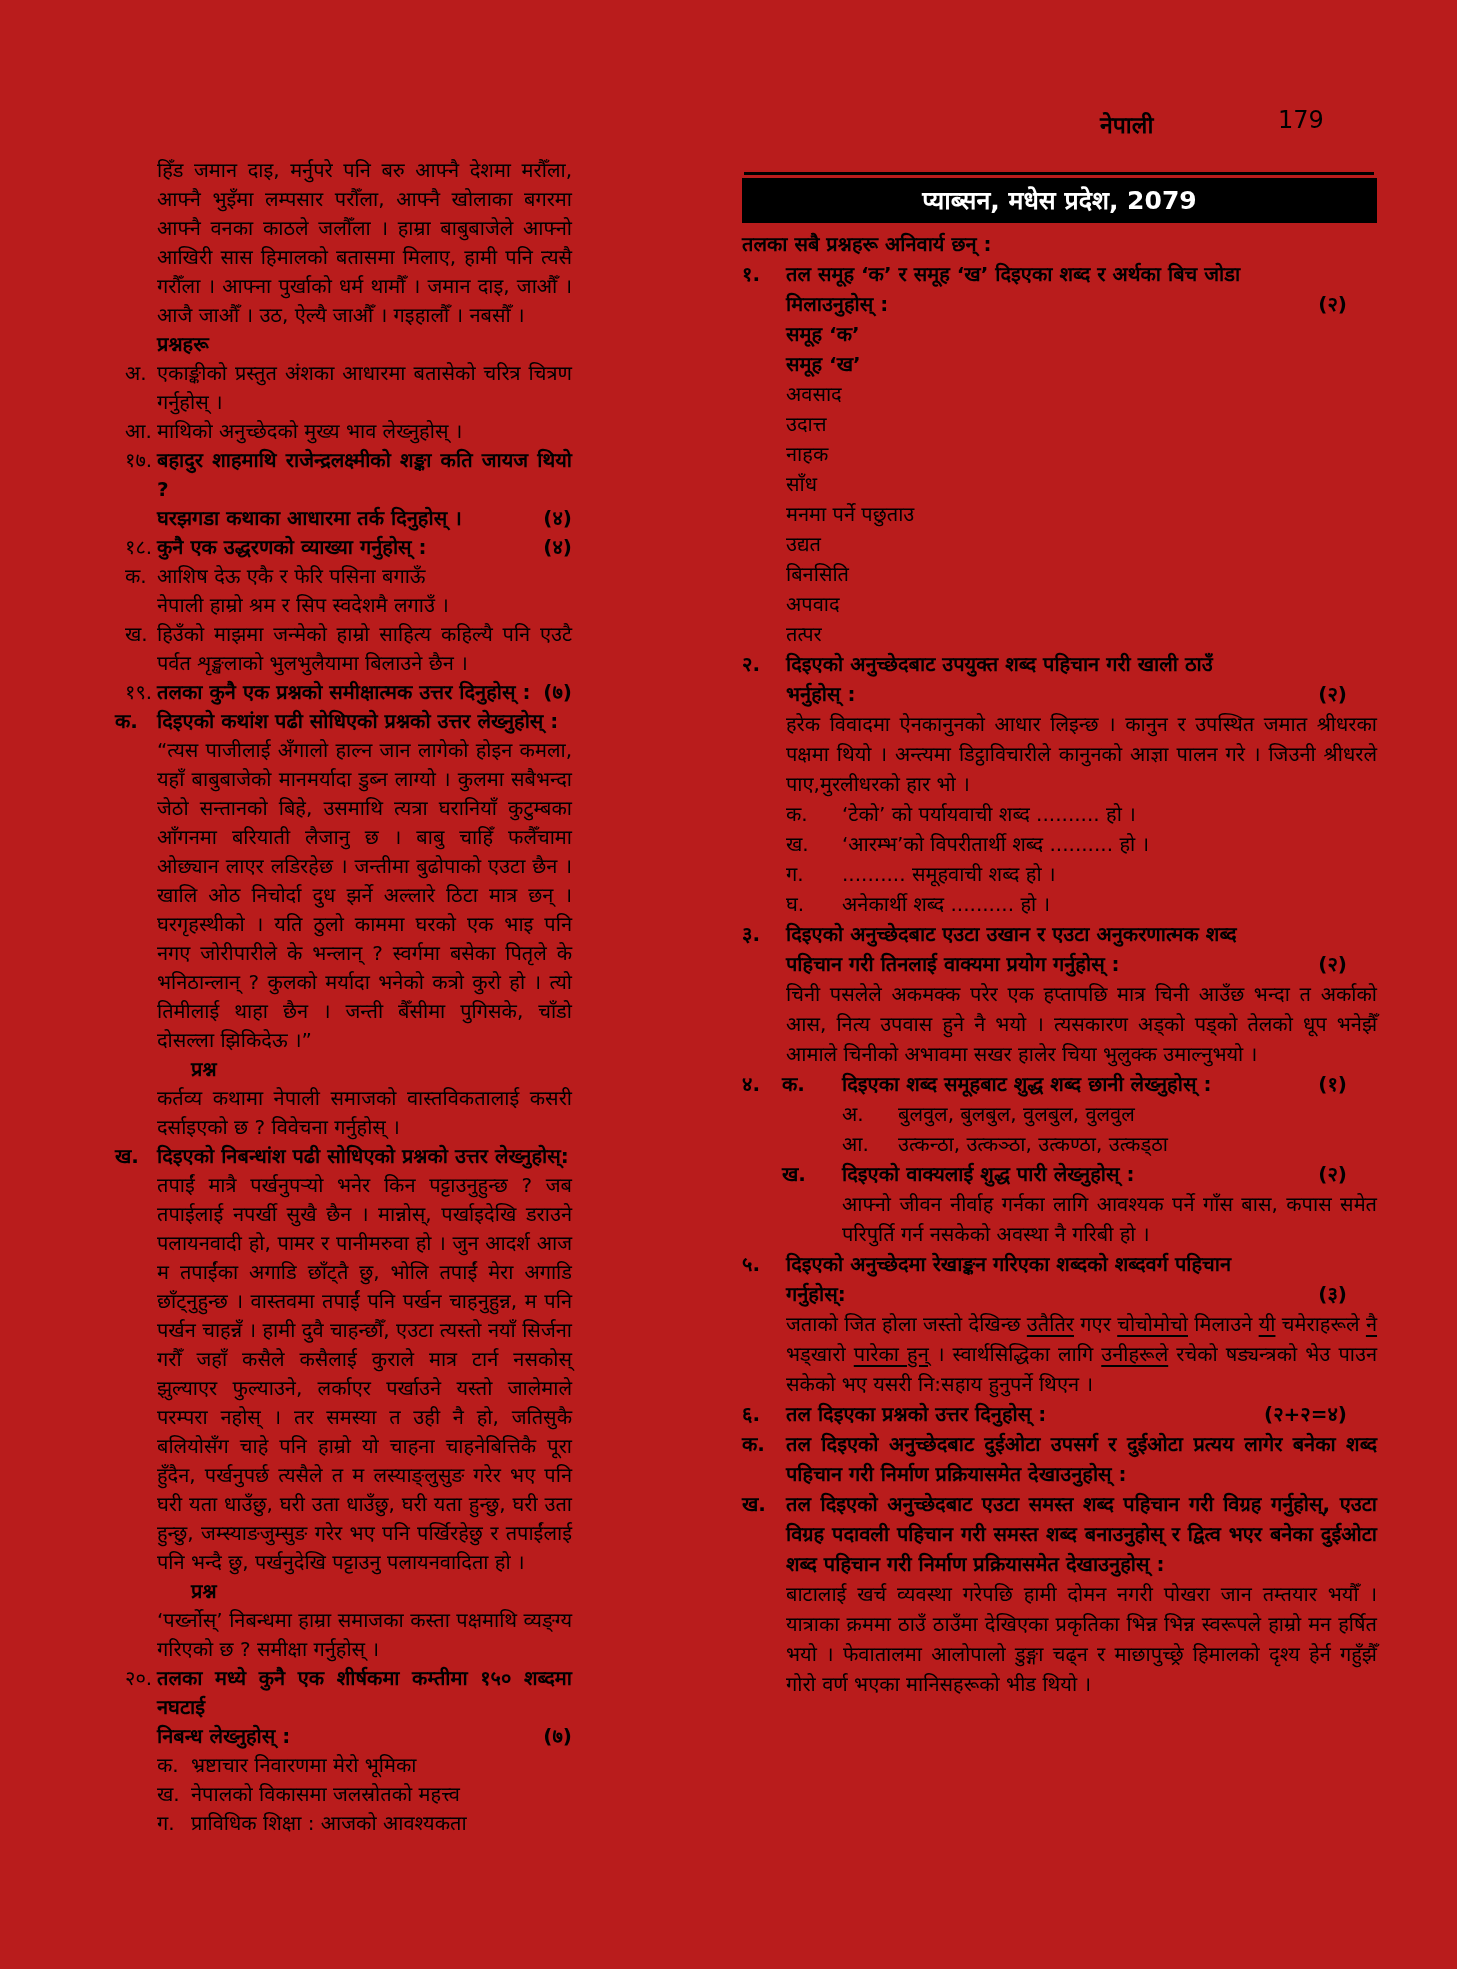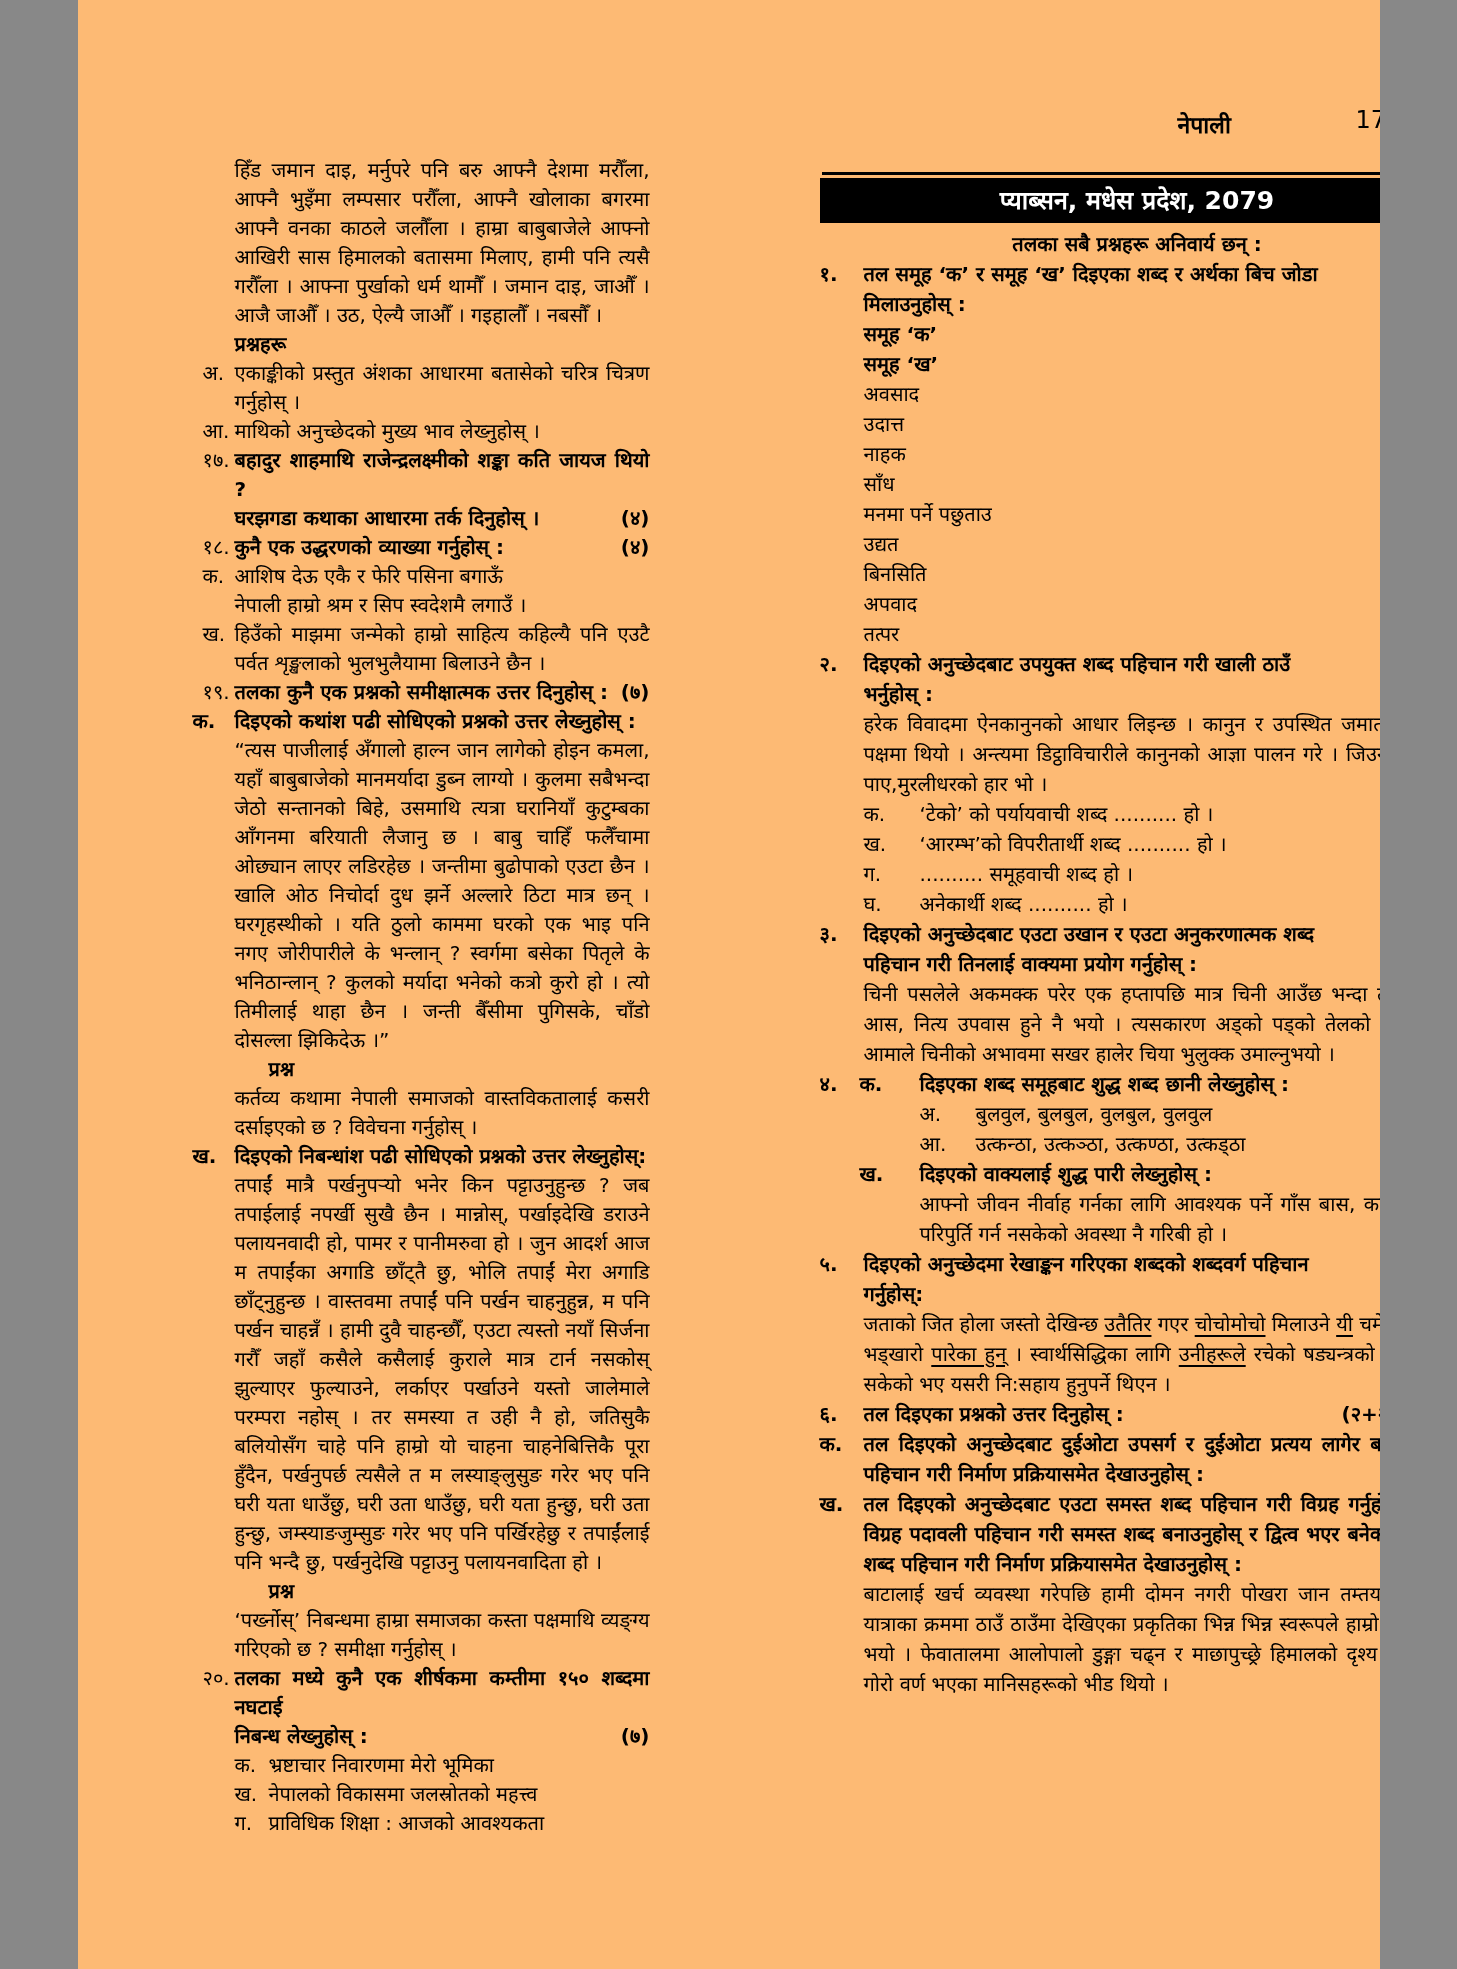--- a/index.html
+++ b/index.html
@@ -1,18 +1,18 @@
 <!DOCTYPE html>
 <html><head>
 <meta charset="utf-8">
 <style>
   html,body { margin:0; padding:0; background:#888; }
   .page {
-    position:relative; width:1302px; height:1969px; margin:0 auto;
-    background:#fdba74; color:#000;
+    position:relative; width:1457px; height:1969px; margin:0 auto;
+    background:#b91c1c; color:#000;
     font-family:"DejaVu Sans", sans-serif;
     overflow:hidden;
   }
   .hdr-subject { position:absolute; left:1100px; top:108px; font-size:23px; font-weight:bold; }
   .hdr-page    { position:absolute; left:1278px; top:106px; font-size:24px; font-weight:normal; }
   .hdr-rule    { position:absolute; left:744px; top:172px; width:630px; height:3px; background:#000; }
 
   .col { position:absolute; font-size:20px; text-align:justify; }
   .col-left  { left:85px;  top:156px; width:487px; line-height:29px; }
   .col-right { left:742px; top:178px; width:635px; line-height:30px; }
@@ -142,21 +142,21 @@
     <div class="blk L-toppad">
       <span class="mk L-topmk">ग.</span>
       <span>प्राविधिक शिक्षा : आजको आवश्यकता</span>
     </div>
   </div>
 
   <div class="col col-right">
     <div class="exam-box">
       <span>प्याब्सन, मधेस प्रदेश, 2079</span>
     </div>
-    <div class="blk b" style="text-align:center;">तलका सबै प्रश्नहरू अनिवार्य छन् :</div>
+    <div class="blk b" style="text-align:left;">तलका सबै प्रश्नहरू अनिवार्य छन् :</div>
 
     <div class="blk R-pad b">
       <span class="mk R-num">१.</span>
       <span>तल समूह ‘क’ र समूह ‘ख’ दिइएका शब्द र अर्थका बिच जोडा</span>
       <div class="mline">
         <span>मिलाउनुहोस् :</span>
         <span class="marks">(२)</span>
       </div>
     </div>
     <div class="match-row b">

